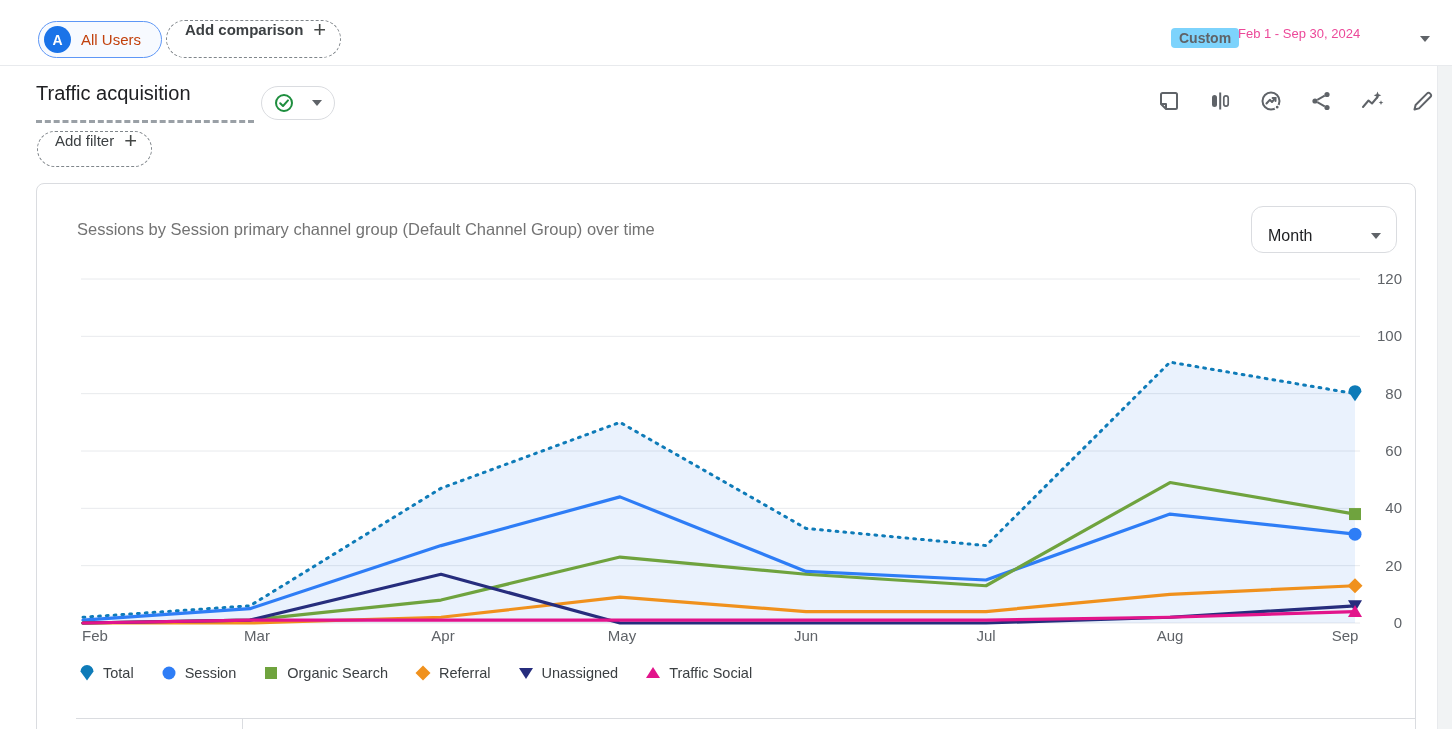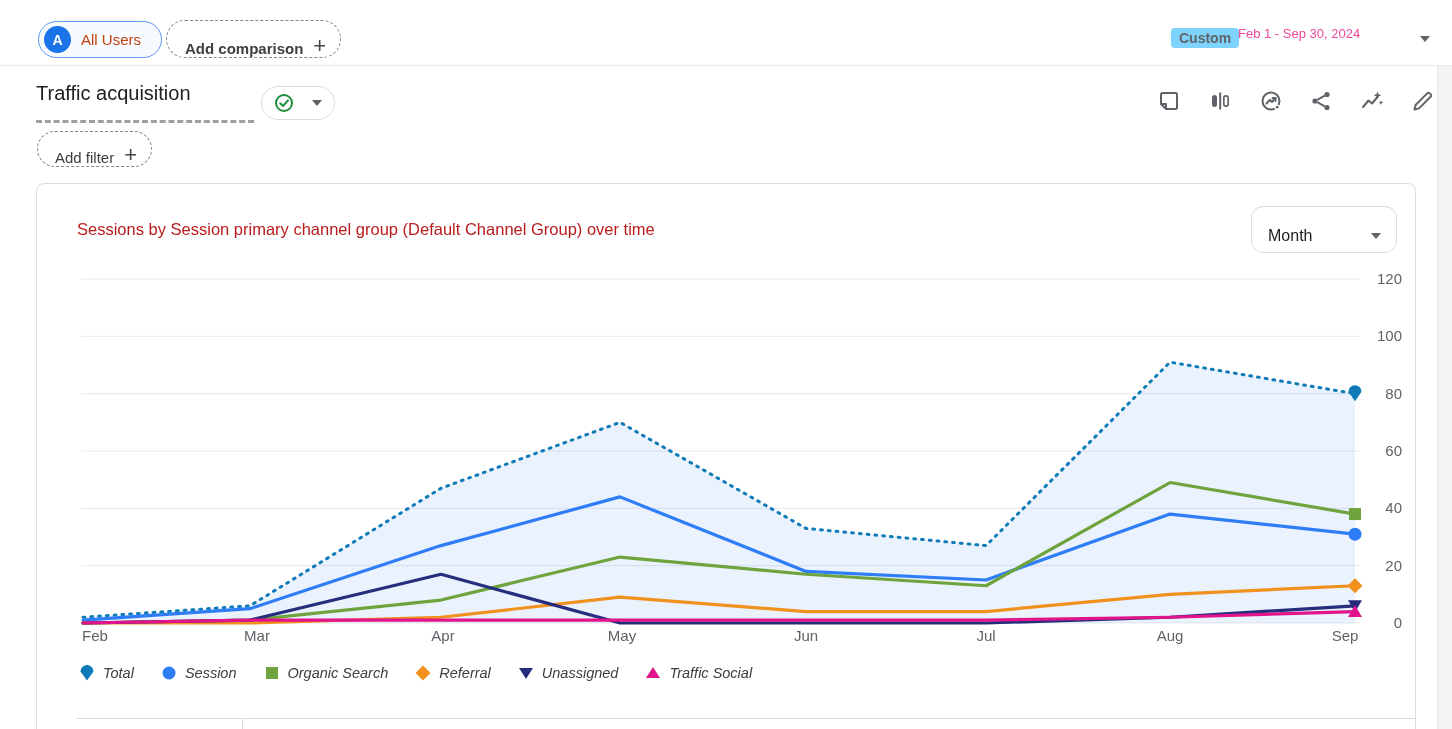--- a/index.html
+++ b/index.html
@@ -10,21 +10,21 @@
   }
   
   .topbar { position:absolute; left:0; top:0; width:1452px; height:66px; background:#fff; border-bottom:1px solid #e8eaed; }
   .chip-all-users {
     position:absolute; left:38px; top:21px; height:37px; display:flex; align-items:center;
     gap:10px; padding:0 20px 0 5px; border:1px solid #5e97f6; border-radius:19px; background:#f7faff; cursor:pointer;
   }
   .avatar { width:27px; height:27px; border-radius:50%; background:#1a73e8; color:#fff; font-size:14px; font-weight:bold; display:flex; align-items:center; justify-content:center; }
   .chip-all-users .lbl { font-size:15px; color:#c2410c; }
   .chip-dashed {
-    position:absolute; display:flex; align-items:flex-end; gap:10px;
+    position:absolute; display:flex; align-items:flex-start; gap:10px;
     border:1px dashed #80868b; border-radius:20px; background:#fff; cursor:pointer;
     color:#3c4043; font-weight:600; font-size:15px;
   }
   .chip-add-comparison { left:166px; top:20px; height:38px; padding:0 14px 0 18px; }
   .chip-add-filter { left:37px; top:131px; height:36px; padding:0 14px 0 17px; font-weight:500; }
   .plus { font-size:22px; font-weight:400; color:#444746; line-height:1; margin-top:-2px; }
   .custom-badge {
     position:absolute; left:1171px; top:28px; padding:2px 8px; background:#7dd3fc; border-radius:4px;
     font-size:14px; font-weight:600; color:#5f6368;
   }
@@ -36,30 +36,30 @@
   .title-underline { position:absolute; left:36px; top:120px; width:218px; border-top:3px dashed #9aa0a6; }
   .status-pill {
     position:absolute; left:261px; top:86px; width:74px; height:34px; border:1px solid #dadce0; border-radius:17px;
     background:#fff; display:flex; align-items:center; justify-content:space-between; padding:0 12px; cursor:pointer;
   }
   
   .toolbar { position:absolute; left:1156px; top:86px; width:280px; height:30px; display:flex; justify-content:space-between; align-items:center; }
   .tb-icon { width:26px; height:26px; cursor:pointer; display:flex; align-items:center; justify-content:center; }
   
   .card { position:absolute; left:36px; top:183px; width:1380px; height:560px; background:#fff; border:1px solid #dadce0; border-radius:8px; }
-  .chart-title { position:absolute; left:77px; top:220px; font-size:16.5px; font-weight:500; color:#b91c1c; }
+  .chart-title { position:absolute; left:77px; top:220px; font-size:16.5px; font-weight:500; color:#737373; }
   .month-dd {
     position:absolute; left:1251px; top:206px; width:146px; height:47px; border:1px solid #dadce0; border-radius:12px; background:#fff;
     display:flex; align-items:center; justify-content:space-between; padding:12px 15px 0 16px; cursor:pointer;
   }
   .month-dd .lbl { font-size:16px; color:#202124; }
   
   #chart-svg { position:absolute; left:0; top:0; width:1452px; height:729px; }
   .legend { position:absolute; left:79px; top:665px; display:flex; align-items:center; gap:27px; }
-  .legend-item { display:flex; align-items:center; gap:8px;font-style:italic; }
+  .legend-item { display:flex; align-items:center; gap:8px; }
   .legend-item span { font-size:14.5px; color:#3c4043; }
   
   .table-divider { position:absolute; left:76px; top:718px; width:1340px; border-top:1px solid #dadce0; }
   .table-col-sep { position:absolute; left:242px; top:719px; width:1px; height:10px; background:#dadce0; }
   .right-gutter { position:absolute; left:1437px; top:66px; width:15px; height:663px; background:#f1f3f4; border-left:1px solid #e8eaed; }
 </style>
 </head>
 <body>
 
 <div id="page">

